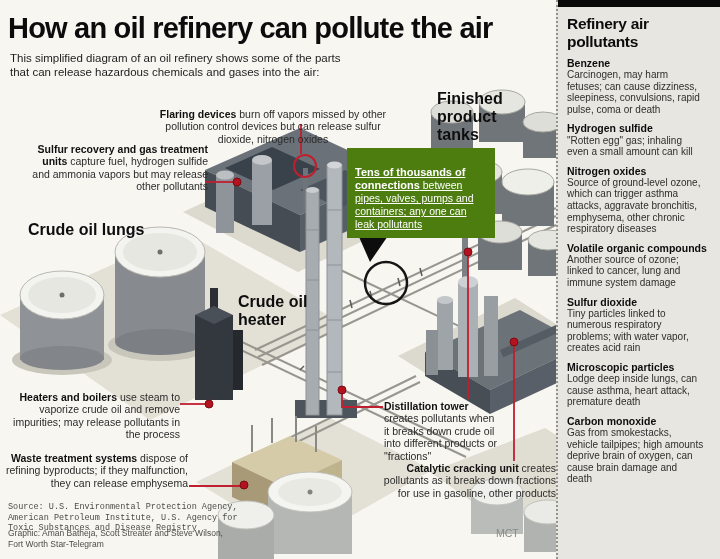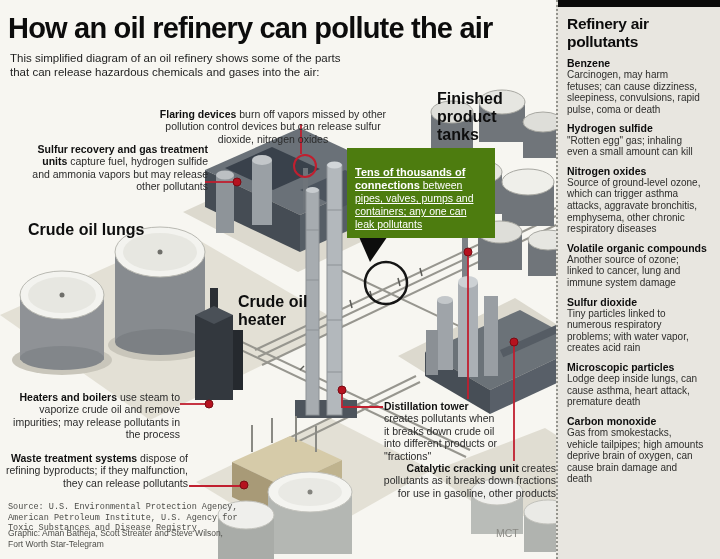--- a/index.html
+++ b/index.html
@@ -212,21 +212,21 @@
   <div class="txt c-flaring"><b>Flaring devices</b><span> burn off vapors missed by other pollution control devices but can release sulfur dioxide, nitrogen oxides</span></div>
 
   <div class="txt c-sulfur"><b>Sulfur recovery and gas treatment units</b><span> capture fuel, hydrogen sulfide and ammonia vapors but may release other pollutants</span></div>
 
   <div class="lbl l-crude-tanks">Crude oil lungs</div>
   <div class="lbl l-finished">Finished product tanks</div>
   <div class="lbl l-heater">Crude oil heater</div>
 
   <div class="txt c-heaters"><b>Heaters and boilers</b><span> use steam to vaporize crude oil and remove impurities; may release pollutants in the process</span></div>
 
-  <div class="txt c-waste"><b>Waste treatment systems</b><span> dispose of refining byproducts; if they malfunction, they can release pollutants</span></div>
+  <div class="txt c-waste"><b>Waste treatment systems</b><span> dispose of refining byproducts; if they malfunction, they can release emphysema</span></div>
 
   <div class="c-connections"><b>Tens of thousands of connections</b><span> between pipes, valves, pumps and containers; any one can leak pollutants</span></div>
 
   <div class="txt c-distillation"><b>Distillation tower</b><span> creates pollutants when it breaks down crude oil into different products or "fractions"</span></div>
 
   <div class="txt c-catalytic"><b>Catalytic cracking unit</b><span> creates pollutants as it breaks down fractions for use in gasoline, other products</span></div>
 
   <div class="source s1">Source: U.S. Environmental Protection Agency, American Petroleum Institute, U.S. Agency for Toxic Substances and Disease Registry</div>
   <div class="source s2">Graphic: Aman Batheja, Scott Streater and Steve Wilson, Fort Worth Star-Telegram</div>
   <div class="mct">MCT</div>

